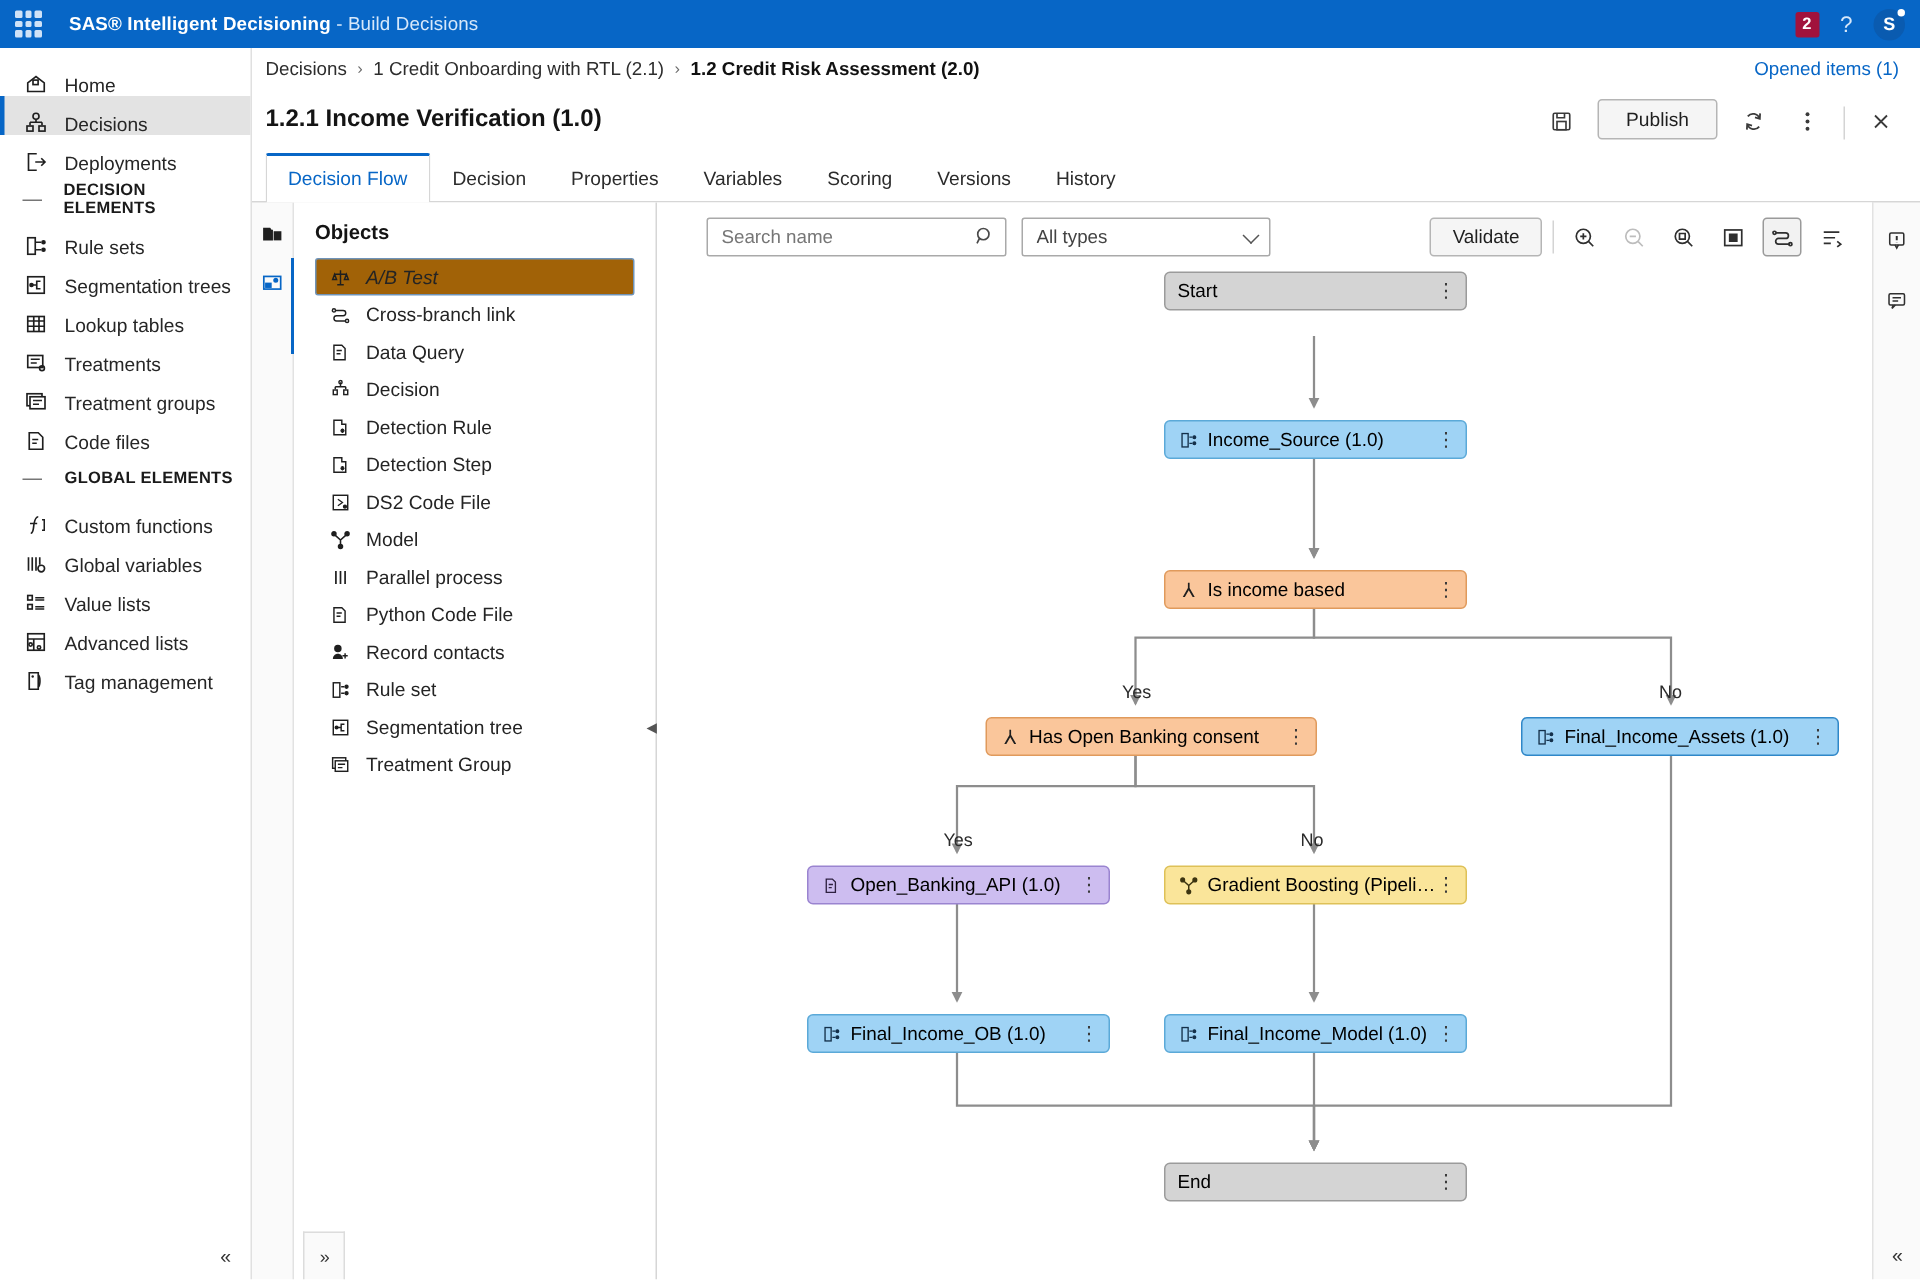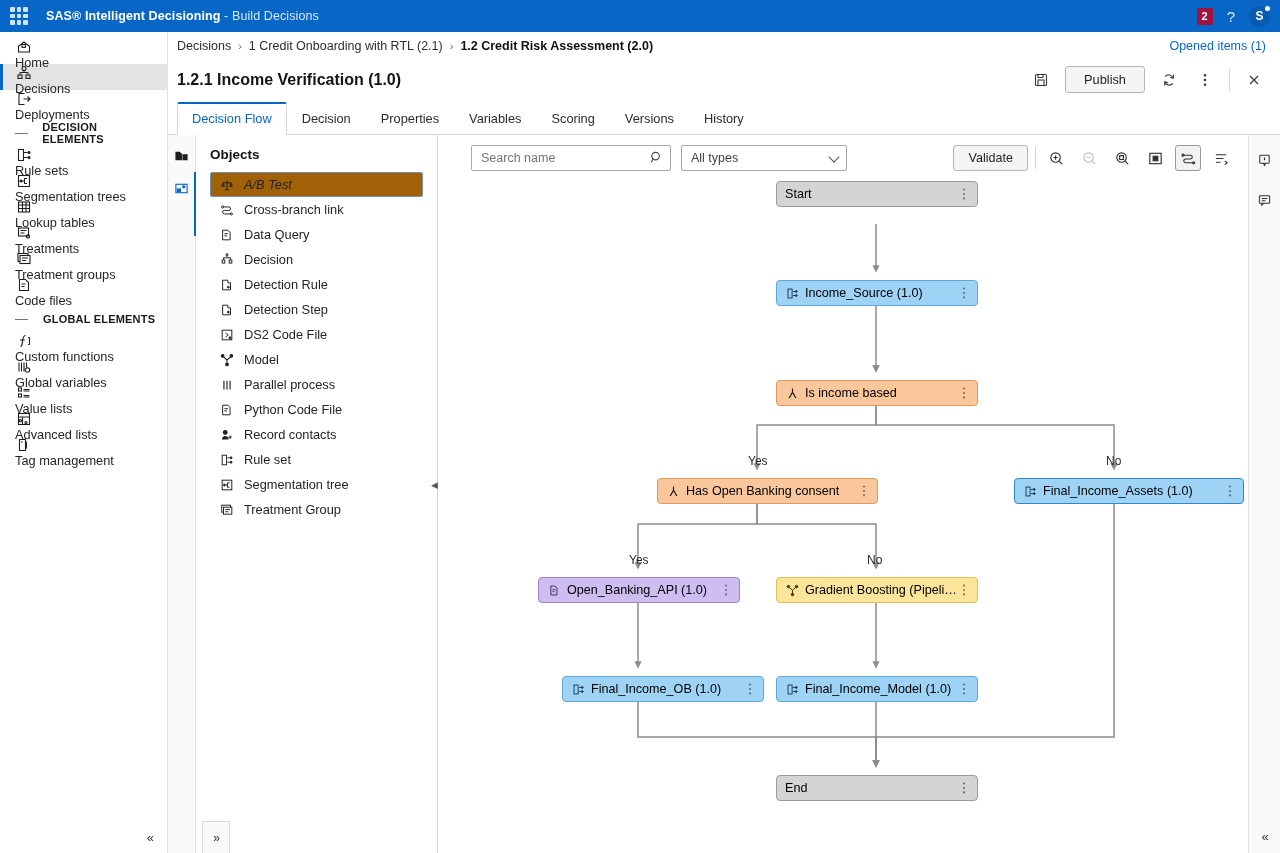--- a/index.html
+++ b/index.html
@@ -34,22 +34,22 @@
   .avatar::after { content:""; position:absolute; top:0; right:0;
     width:5px; height:5px; border-radius:50%; background:#fff; }
 
   
   .shell { display: flex; height: 821px; }
 
   
   .sidebar { width: 168px; border-right: 1px solid #e0e0e0; background: #fff;
     display: flex; flex-direction: column; position: relative; }
   .nav { padding-top: 6px; flex: 1; }
-  .navitem { display: flex; align-items: flex-start; height: 26px;
-    padding: 0 10px 0 15px; cursor: pointer; font-size: 12.8px; color: #262626; flex-direction: column; }
+  .navitem { display: flex; align-items: flex-end; gap: 11px; height: 26px;
+    padding: 0 10px 0 15px; cursor: pointer; font-size: 12.8px; color: #262626; }
   .navitem.sel { background: #e3e3e3; }
   .navitem.sel::before { content:""; position:absolute; left:0; width:3px;
     height:26px; background:#0766c6; }
   .navicon { width: 17px; height: 17px; flex: none; display:flex;
     align-items:center; justify-content:center; }
   .navicon svg { width: 16px; height: 16px; }
   .navgroup { display:flex; align-items:center; gap:11px; height:26px;
     padding: 0 10px 0 15px; font-size: 11px; font-weight: bold;
     letter-spacing: .2px; color:#1a1a1a; margin-top: 4px; }
   .navgroup .dash { width:17px; display:flex; align-items:center; }
@@ -62,21 +62,21 @@
   .content { flex: 1; display: flex; flex-direction: column; min-width: 0; }
   .crumbbar { height: 28px; display: flex; align-items: center;
     padding: 0 14px 0 9px; font-size: 12.5px; }
   .crumb { color: #2d2d2d; cursor: pointer; }
   .crumb.cur { font-weight: bold; color: #111; cursor: default; }
   .sep { color: #6b6b6b; margin: 0 7px; font-size: 11px; }
   .opened { margin-left: auto; color: #0766c6; font-size: 12.5px; cursor: pointer; }
 
   .titlebar { display:flex; align-items:center; padding: 6px 14px 8px 9px; }
   .ptitle { font-size: 16px; font-weight: bold; color:#141414; }
-  .titlebar-right { margin-left:auto; display:flex; align-items:center; gap: 12px; }
+  .titlebar-right { margin-left:auto; display:flex; align-items:flex-end; gap: 12px; }
   .iconbtn { width: 24px; height: 24px; display:flex; align-items:center;
     justify-content:center; cursor:pointer; color:#3a3a3a; }
   .iconbtn svg { width:16px; height:16px; }
   .publish { border:1px solid #b5b5b5; border-radius:3px; background:#f5f5f5;
     font-size:12.8px; padding: 5px 18px; cursor:pointer; color:#1f1f1f;
     font-family:"Liberation Sans",sans-serif; }
   .vdiv { width:1px; height:22px; background:#d4d4d4; }
 
   
   .tabs { display:flex; padding-left: 9px; border-bottom:1px solid #d6d6d6;
@@ -710,21 +710,21 @@
           <div class="node branch" style="left:219px; top:299px; width:221px;">
             <span class="nicon">
                 <svg viewBox="0 0 16 16" fill="#1f1f1f">
                   <path d="M7.3 1.8h1.4v4.4l4.2 7.4h-1.7L8 7.9l-3.2 5.7H3.1l4.2-7.4z"></path>
                 </svg>
               </span>
             <span class="nlabel">Has Open Banking consent</span>
             <span class="kebab">⋮</span>
           </div>
 
-          <div class="node ruleset" style="left:576px; top:299px; width:230px; border-color:#2f87c8;">
+          <div class="node ruleset" style="left:576px; top:299px; width:212px; border-color:#2f87c8;">
             <span class="nicon">
                 <svg viewBox="0 0 16 16" fill="none" stroke="#14304a" stroke-width="1.1">
                   <rect x="2.5" y="2.5" width="5" height="11"></rect>
                   <path d="M8.5 5.5h2.5M8.5 10.5h2.5"></path>
                   <circle cx="12.6" cy="5.5" r="1.1" fill="#14304a"></circle>
                   <circle cx="12.6" cy="10.5" r="1.1" fill="#14304a"></circle>
                 </svg>
               </span>
             <span class="nlabel">Final_Income_Assets (1.0)</span>
             <span class="kebab">⋮</span>
@@ -747,21 +747,21 @@
                   <path d="M3.2 3.5 8 7.8l4.8-4.3M8 7.8v5"></path>
                   <circle cx="3" cy="3.2" r="1.5" fill="#3c3410"></circle>
                   <circle cx="13" cy="3.2" r="1.5" fill="#3c3410"></circle>
                   <circle cx="8" cy="13" r="1.5" fill="#3c3410"></circle>
                 </svg>
               </span>
             <span class="nlabel">Gradient Boosting (Pipelin…</span>
             <span class="kebab">⋮</span>
           </div>
 
-          <div class="node ruleset" style="left:100px; top:497px; width:202px;margin-left:24px;">
+          <div class="node ruleset" style="left:100px; top:497px; width:202px;">
             <span class="nicon">
                 <svg viewBox="0 0 16 16" fill="none" stroke="#14304a" stroke-width="1.1">
                   <rect x="2.5" y="2.5" width="5" height="11"></rect>
                   <path d="M8.5 5.5h2.5M8.5 10.5h2.5"></path>
                   <circle cx="12.6" cy="5.5" r="1.1" fill="#14304a"></circle>
                   <circle cx="12.6" cy="10.5" r="1.1" fill="#14304a"></circle>
                 </svg>
               </span>
             <span class="nlabel">Final_Income_OB (1.0)</span>
             <span class="kebab">⋮</span>

